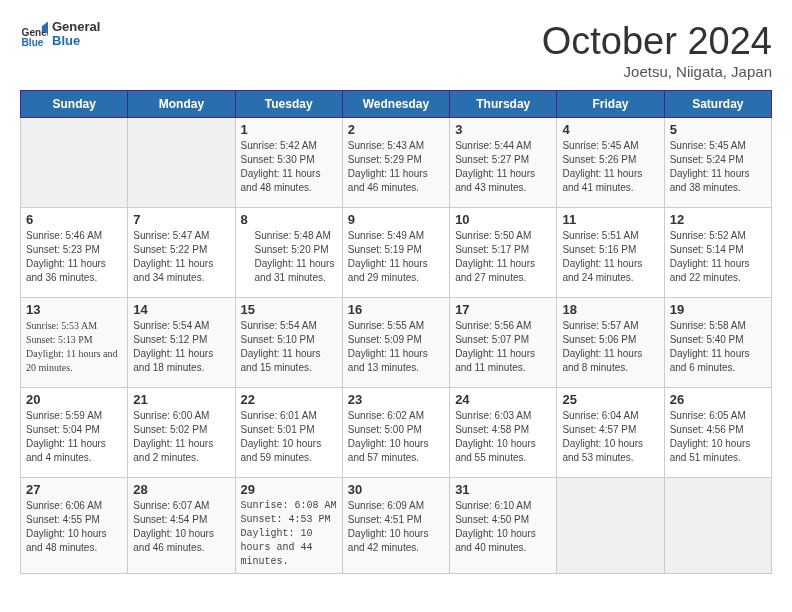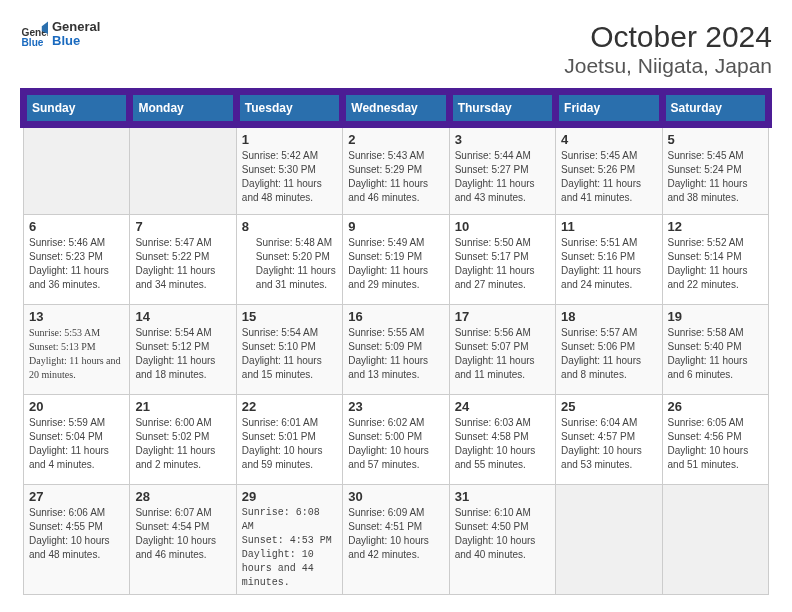--- a/index.html
+++ b/index.html
@@ -31,41 +31,41 @@
     .logo-general { color: #333; }
     .logo-blue { color: #1a6abf; }
     .logo-icon {
       width: 28px;
       height: 28px;
     }
     .title-block {
       text-align: right;
     }
     .calendar-title {
-      font-size: 30px;
+      font-size: 38px;
       font-weight: normal;
       color: #333;
     }
     .calendar-subtitle {
-      font-size: 21px;
+      font-size: 15px;
       color: #555;
     }
     table {
       width: 100%;
       border-collapse: collapse;
       table-layout: fixed;
     }
     thead tr th {
       background-color: #2a6fad;
       color: white;
       font-size: 12px;
       font-weight: bold;
       padding: 6px 5px;
-      text-align: left;
-      border: 7px solid #4c1d95;
+      text-align: center;
+      border: 1px solid #4c1d95;
     }
     tbody tr td {
       border: 1px solid #ccc;
       vertical-align: top;
       padding: 4px 5px;
       font-size: 10px;
       color: #333;
       min-height: 80px;
       height: 90px;
     }

